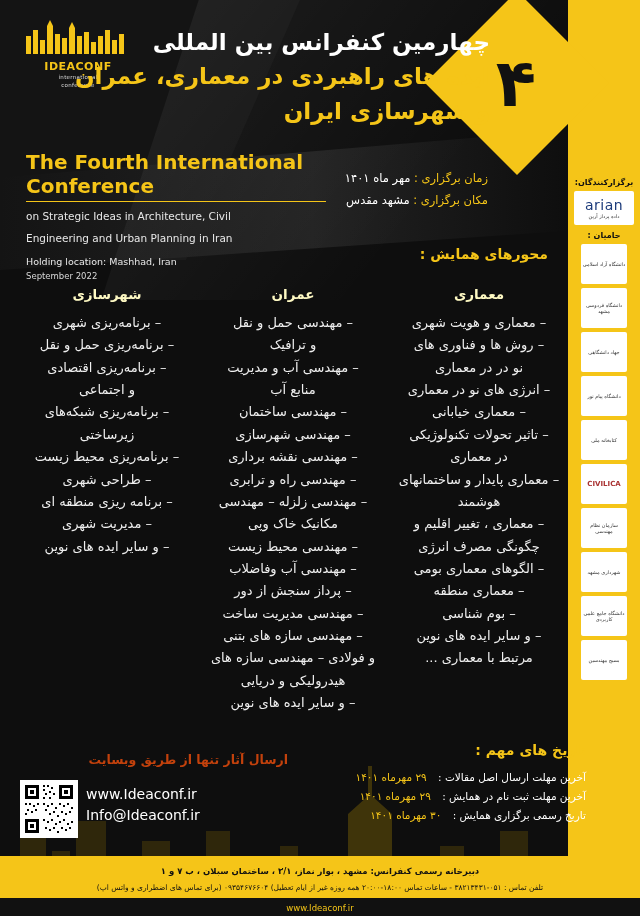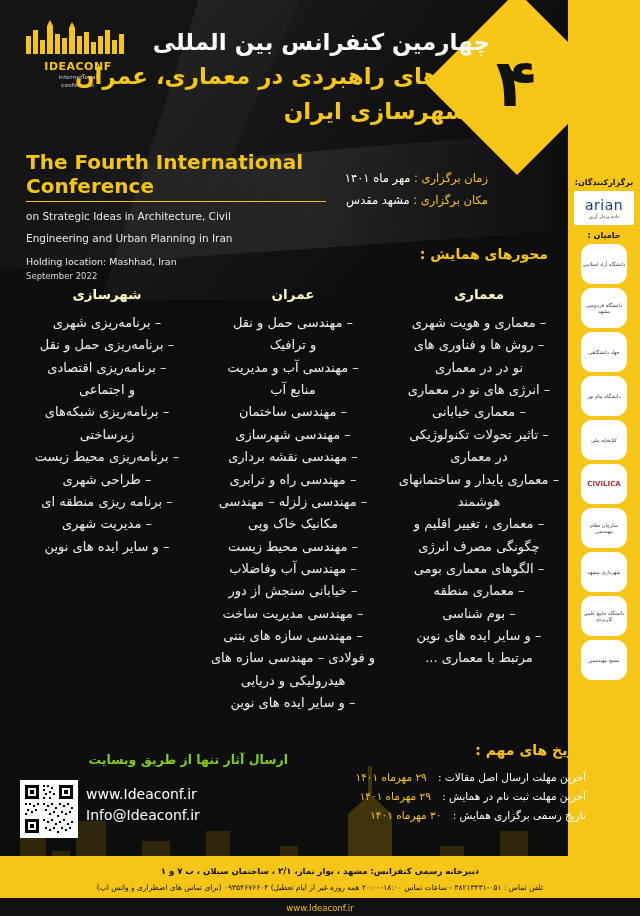--- a/index.html
+++ b/index.html
@@ -124,21 +124,21 @@
   }
   .sp-head { font-size: 8px; color: #111; font-weight: 700; margin-bottom: 4px; }
   .sp-logo-arian {
     background: #fff; margin: 0 6px 6px 6px; border-radius: 2px; padding: 6px 2px;
   }
   .sp-arian-name { color: #1b3a7a; font-size: 14px; font-weight: 400; letter-spacing: .5px;}
   .sp-arian-sub { color: #333; font-size: 5px; }
   .sp-head2 { font-size: 8px; color: #111; font-weight: 700; margin: 4px 16px 4px; }
   .sp-grid { display: flex; flex-direction: column; align-items: center; gap: 4px; }
   .sp-item {
-    width: 46px; height: 40px; background: #fff; border-radius: 11px;
+    width: 46px; height: 40px; background: #fff; border-radius: 2px;
     display: flex; align-items: center; justify-content: center;
     font-size: 5px; color: #333; text-align: center; overflow: hidden;
   }
   .sp-item.civ { color: #a33; font-size: 7px; font-weight: 700; }
   
   .axes-head {
     position: absolute; right: 92px; top: 246px;
     direction: rtl; color: #f5c518; font-size: 14px; font-weight: 700;
   }
   .cols {
@@ -163,21 +163,21 @@
   .dates {
     position: absolute; right: 54px; top: 768px;
     direction: rtl; text-align: right; color: #fff; font-size: 10.5px; line-height: 1.82;
   }
   .dates .row span.lbl { color: #fff; }
   .dates .row span.dt { color: #f5c518; margin-right: 8px; }
   
   .send-head {
     position: absolute; left: 18px; top: 752px;
     direction: rtl; width: 270px; text-align: right;
-    color: #84cc16; font-size: 12.5px; font-weight: 700;
+    color: #c2410c; font-size: 12.5px; font-weight: 700;
   }
   .qr {
     position: absolute; left: 20px; top: 780px;
     width: 58px; height: 58px; background: #fff; padding: 3px;
   }
   .qr svg { display: block; }
   .site-lines {
     position: absolute; left: 86px; top: 784px;
     color: #fff; font-size: 14px; line-height: 1.5;
   }
@@ -349,21 +349,21 @@
         <li>– مهندسی آب و مدیریت</li>
         <li>منابع آب</li>
         <li>– مهندسی ساختمان</li>
         <li>– مهندسی شهرسازی</li>
         <li>– مهندسی نقشه برداری</li>
         <li>– مهندسی راه و ترابری</li>
         <li>– مهندسی زلزله – مهندسی</li>
         <li>مکانیک خاک وپی</li>
         <li>– مهندسی محیط زیست</li>
         <li>– مهندسی آب وفاضلاب</li>
-        <li>– خیابانی سنجش از دور</li>
+        <li>– پرداز سنجش از دور</li>
         <li>– مهندسی مدیریت ساخت</li>
         <li>– مهندسی سازه های بتنی</li>
         <li>و فولادی – مهندسی سازه های</li>
         <li>هیدرولیکی و دریایی</li>
         <li>– و سایر ایده های نوین</li>
       </ul>
     </div>
 
     <div class="col">
       <h3>شهرسازی</h3>

